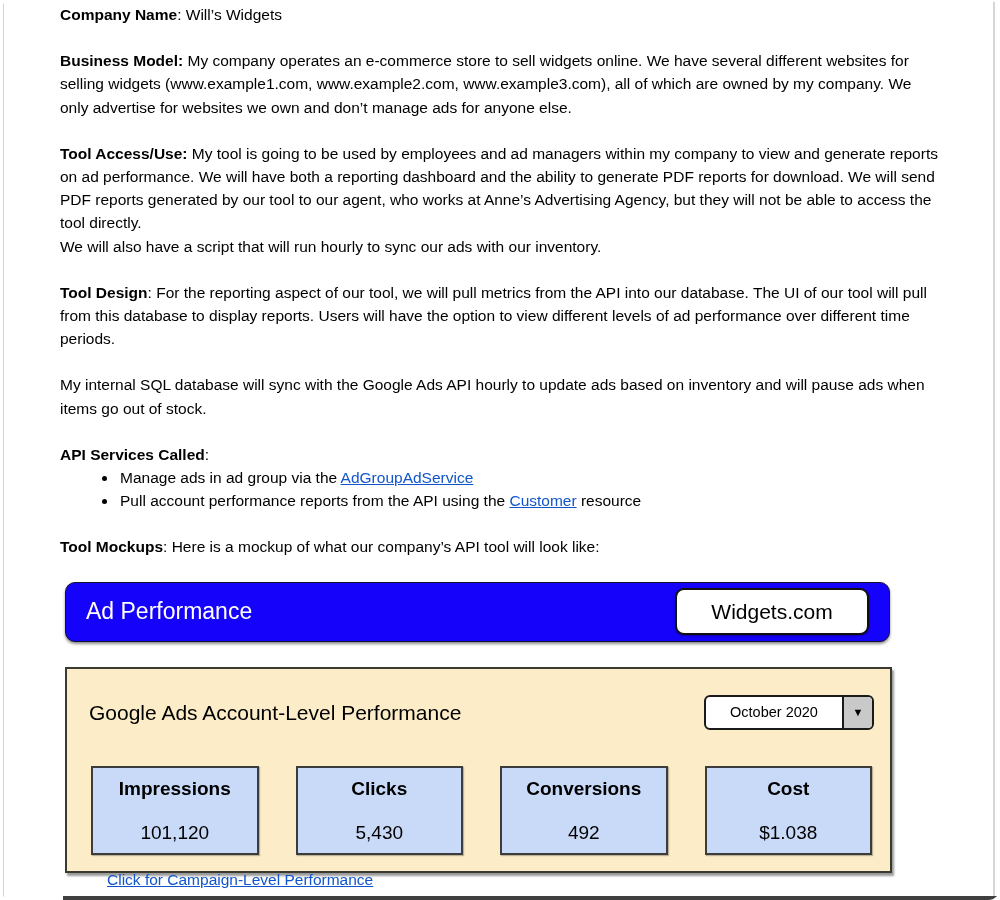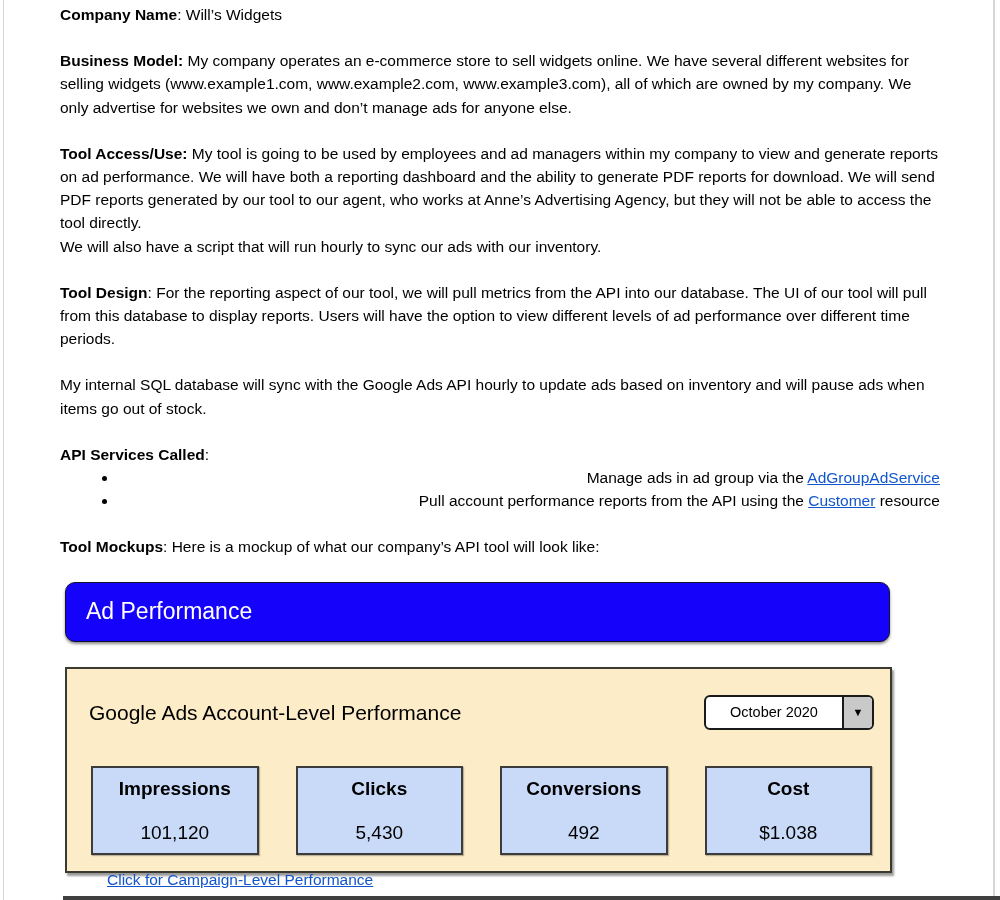--- a/index.html
+++ b/index.html
@@ -5,37 +5,38 @@
   * { margin: 0; padding: 0; box-sizing: border-box; }
   html, body { background: #ffffff; }
   .screen {
     position: relative;
     width: 1000px;
     height: 900px;
     background: #ffffff;
     overflow: hidden;
     font-family: "Liberation Sans", sans-serif;
     color: #000000;
+    border-radius: 12px;
   }
   .edge { position: absolute; top: 0; bottom: 0; background: #d6d6d6; }
   .edge.left  { left: 3px;  width: 1px; }
   .edge.right { left: 993px; width: 2px; }
 
   .doc {
     position: absolute;
     left: 60px;
     top: 3px;
     width: 880px;
     font-size: 15.5px;
     line-height: 23.2px;
   }
   .doc p { margin: 0 0 23px 0; }
   .doc b { font-weight: bold; }
   .doc a { color: #1155cc; text-decoration: underline; cursor: pointer; }
-  .doc ul { margin: 0 0 23px 0; padding-left: 58px; list-style: disc; text-align: right; }
+  .doc ul { margin: 0 0 23px 0; padding-left: 58px; list-style: disc; }
   .doc li { padding-left: 2px; }
 
   
   .header-bar {
     margin-left: 5px;
     width: 825px;
     height: 60px;
     background: #1502fa;
     border: 1px solid #15122e;
     border-radius: 10px;
@@ -162,20 +163,21 @@
     <p style="margin-bottom:0;margin-top:20px;"><b>API Services Called</b><span>:</span></p>
     <ul>
       <li><span>Manage ads in ad group via the </span><a>AdGroupAdService</a><span></span></li>
       <li><span>Pull account performance reports from the API using the </span><a>Customer</a><span> resource</span></li>
     </ul>
 
     <p><b>Tool Mockups</b><span>: Here is a mockup of what our company’s API tool will look like:</span></p>
 
     <div class="header-bar">
       <span class="header-bar-title">Ad Performance</span>
+      <div class="site-button">Widgets.com</div>
     </div>
 
     <div class="panel">
       <div class="panel-header">
         <span class="panel-title">Google Ads Account-Level Performance</span>
         <div class="dropdown">
           <span class="dropdown-value">October 2020</span>
           <span class="dropdown-arrow">▼</span>
         </div>
       </div>

